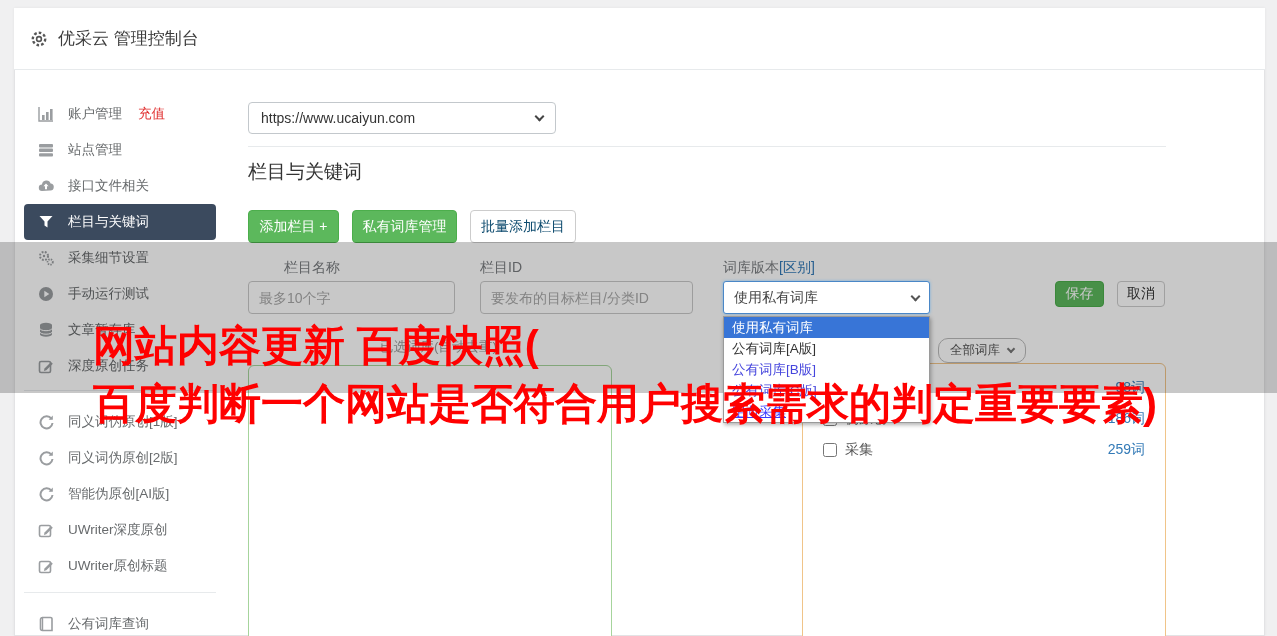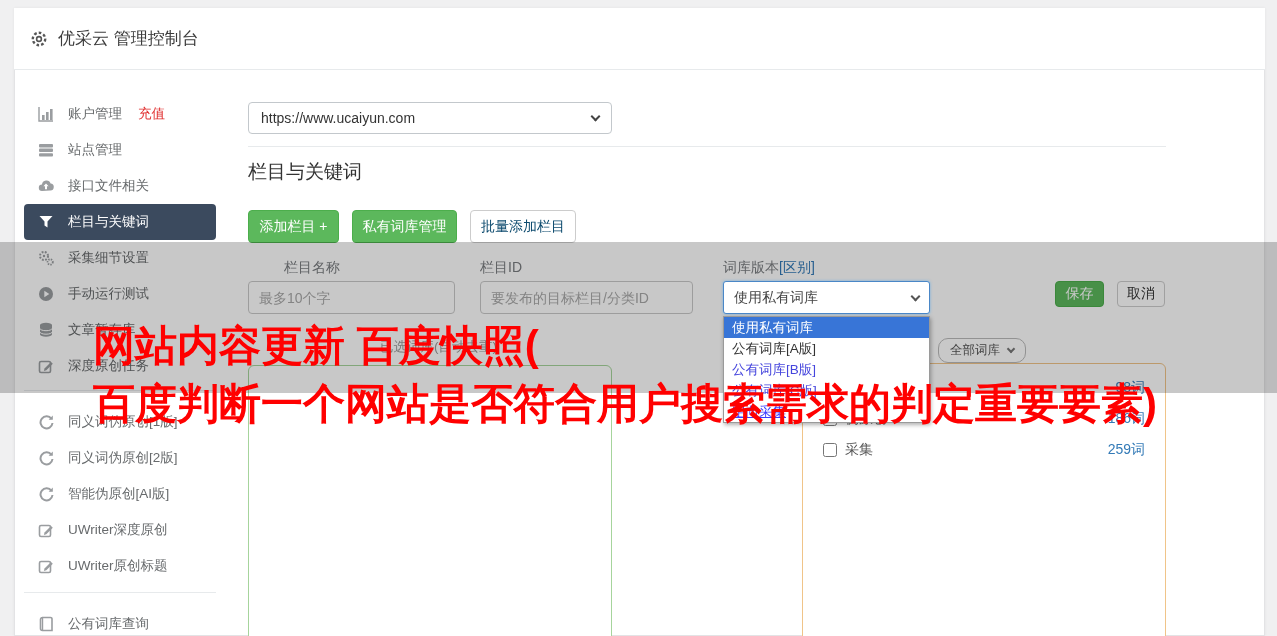--- a/index.html
+++ b/index.html
@@ -17,21 +17,21 @@
   .app-title{font-size:17px;color:#3c3c3c;}
   
   .sb-group{position:absolute;left:24px;width:192px;}
   .sb-item{height:36px;display:flex;align-items:center;gap:14px;padding-left:14px;color:#676a6c;
            font-size:13.5px;cursor:pointer;border-radius:4px;}
   .sb-item .ic{width:16px;height:16px;flex:0 0 16px;display:inline-flex;}
   .sb-item.active{background:var(--active-sidebar);color:#fff;}
   .sb-badge{color:var(--recharge-red);margin-left:2px;}
   .sb-div{position:absolute;left:24px;width:192px;border-top:1px solid #e7eaec;}
   
-  .site-select{position:absolute;left:248px;top:102px;width:364px;height:32px;border:1px solid #c3c8cc;
+  .site-select{position:absolute;left:248px;top:102px;width:308px;height:32px;border:1px solid #c3c8cc;
       border-radius:4px;background:#fff;display:flex;align-items:center;padding:0 12px;font-size:14px;color:#333;}
   .site-select .chev{margin-left:auto;}
   .chev{width:7px;height:7px;border-right:2px solid #444;border-bottom:2px solid #444;
         transform:rotate(45deg);display:inline-block;margin-top:-3px;}
   .hr{position:absolute;left:248px;top:146px;width:918px;border-top:1px solid #e7eaec;}
   .page-title{position:absolute;left:248px;top:159px;font-size:19px;color:#333;}
   .btn{position:absolute;top:210px;height:33px;border-radius:4px;font-size:14px;display:flex;
        align-items:center;justify-content:center;cursor:pointer;}
   .btn.green{background:var(--accent-green);color:#fff;border:1px solid #4cae4c;}
   .btn.plain{background:#fff;color:#0c4a6e;border:1px solid #ccc;}

